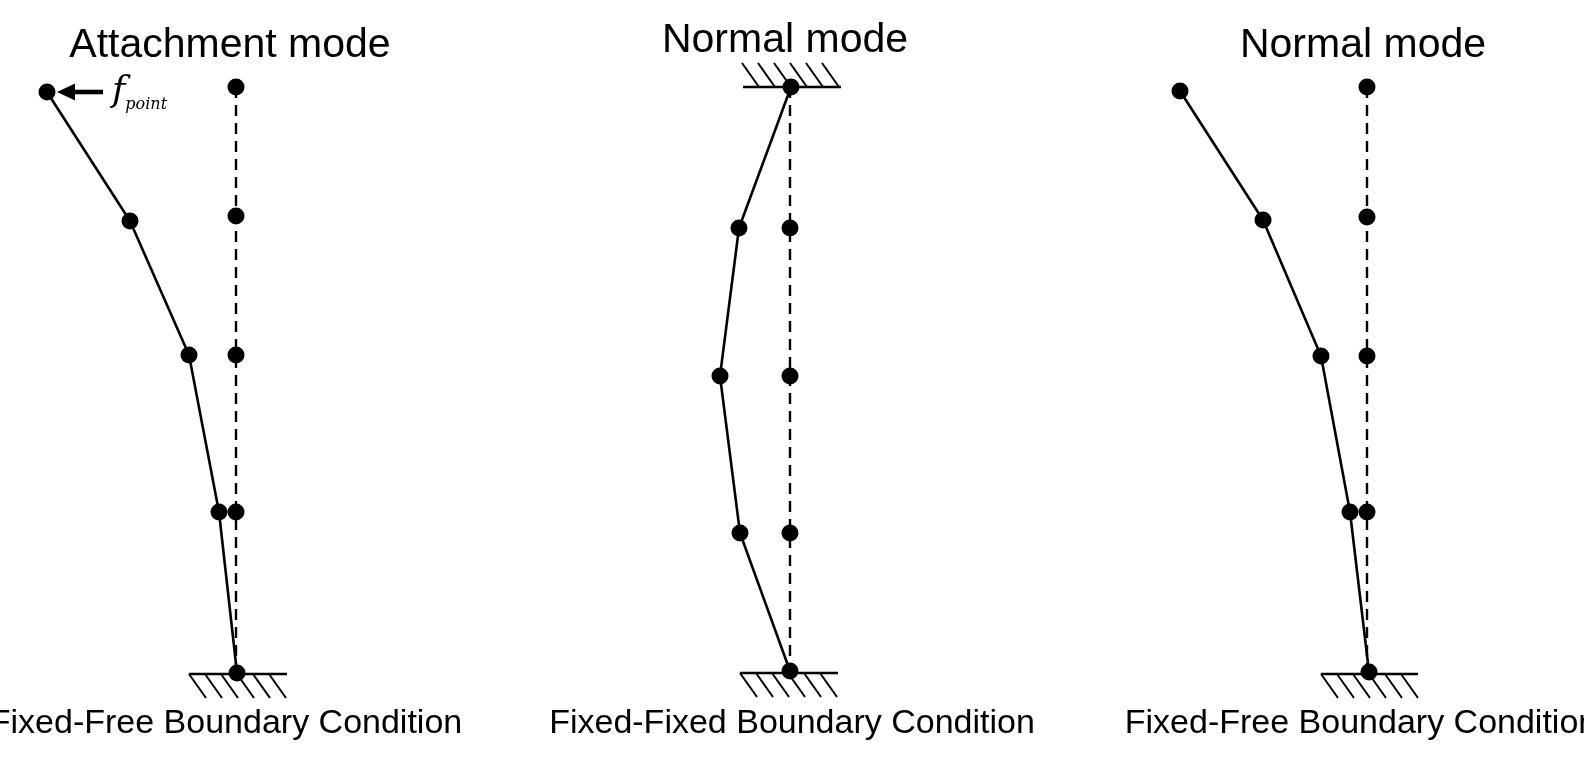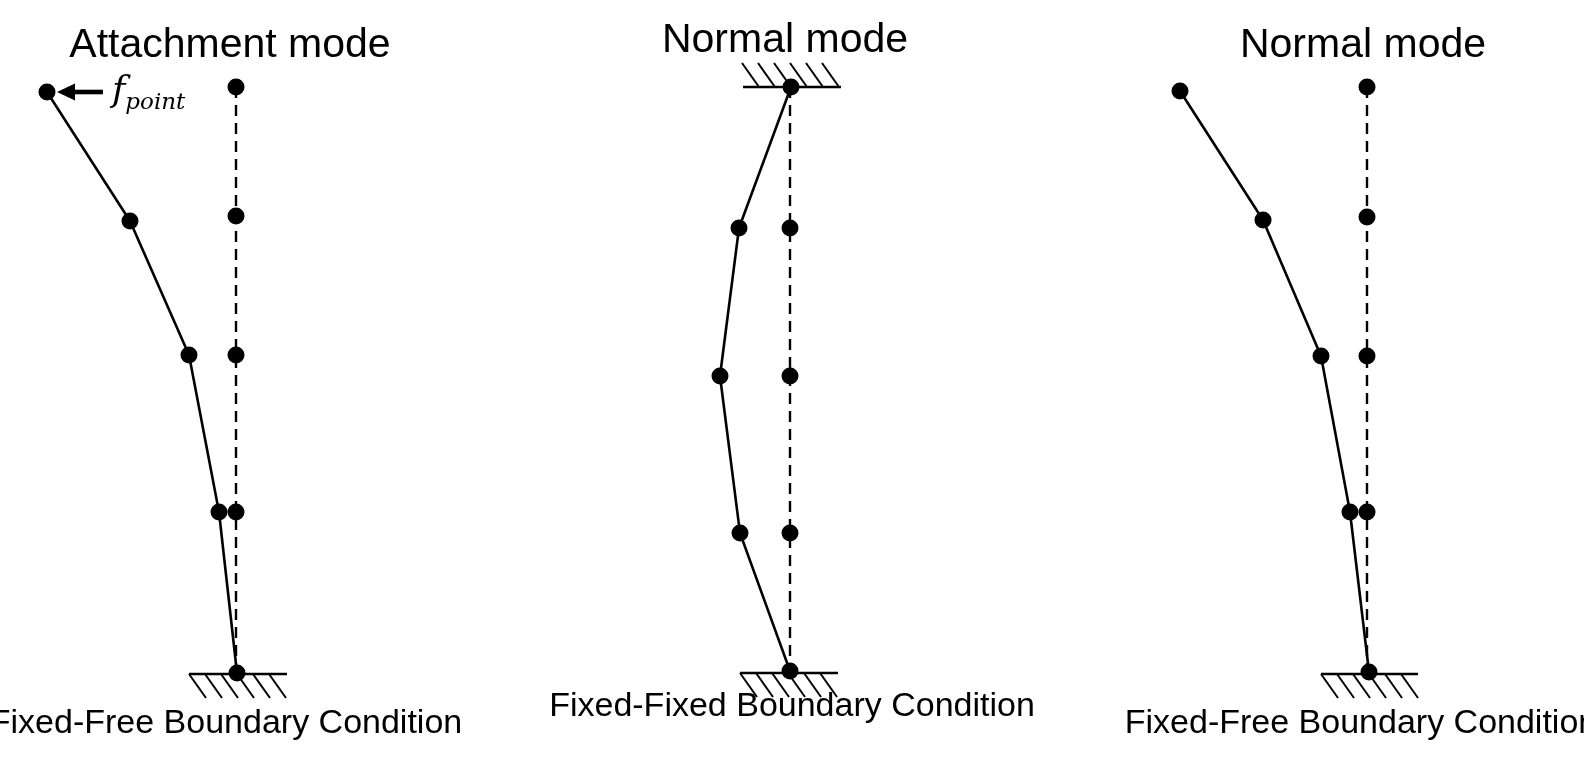--- a/index.html
+++ b/index.html
@@ -33,21 +33,21 @@
   }
   .flabel {
     position:absolute;
     font-family:"DejaVu Serif", serif;
     font-style:italic;
     font-size:36px;
     line-height:1;
     white-space:nowrap;
     color:var(--ink);
   }
-  .flabel sub { font-size:23px; font-style:italic; line-height:0; }
+  .flabel sub { font-size:16px; font-style:italic; line-height:0; }
 
   .axis      { stroke:var(--ink); stroke-width:2.4; stroke-dasharray:11 7; fill:none; }
   .shape     { stroke:var(--ink); stroke-width:2.6; fill:none; stroke-linejoin:round; }
   .ground    { stroke:var(--ink); stroke-width:2.4; }
   .hatch     { stroke:var(--ink); stroke-width:2; }
   .arrowshaft{ stroke:var(--ink); stroke-width:4.6; }
   .arrowhead { fill:var(--ink); }
   .dot       { fill:var(--ink); }
 </style>
 </head>
@@ -134,16 +134,16 @@
       </g>
     </svg>
 
   <div class="title" id="title-0" style="left: 230px; top: 20px;">Attachment mode</div>
   <div class="title" id="title-1" style="left: 785px; top: 15px;">Normal mode</div>
   <div class="title" id="title-2" style="left: 1363px; top: 20px;">Normal mode</div>
 
   <span class="flabel" id="force-label" style="left: 112px; top: 71px;"><span>f</span><sub>point</sub></span>
 
   <div class="caption" id="caption-0" style="left: 226px; top: 703px;">Fixed-Free Boundary Condition</div>
-  <div class="caption" id="caption-1" style="left: 792px; top: 686px;">Fixed-Fixed Boundary Condition</div>
+  <div class="caption" id="caption-1" style="left: 792px; top: 703px;">Fixed-Fixed Boundary Condition</div>
   <div class="caption" id="caption-2" style="left: 1361px; top: 703px;">Fixed-Free Boundary Condition</div>
 
 </div>
 
 </body></html>

